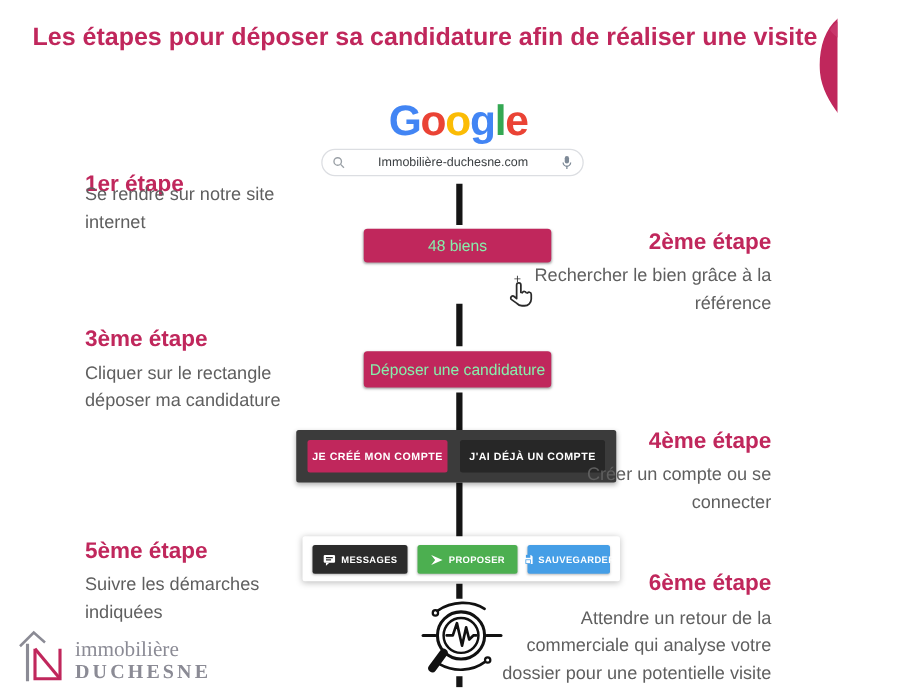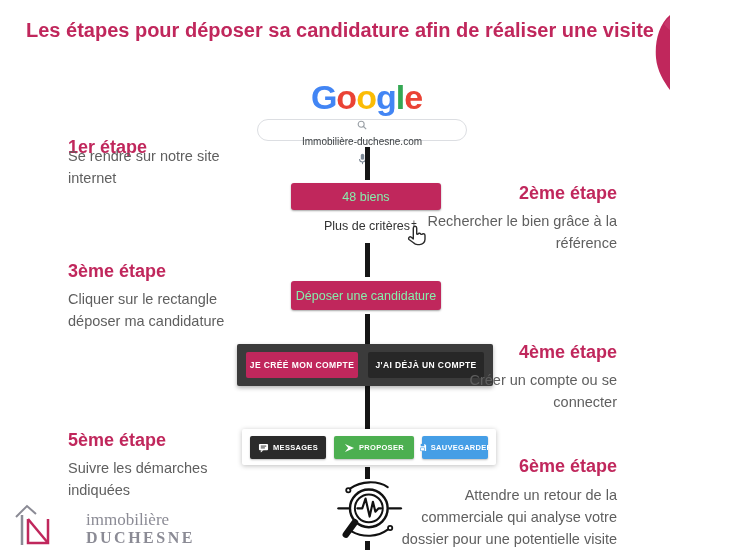--- a/index.html
+++ b/index.html
@@ -14,21 +14,21 @@
     color:#c0275c; font-size:20px; font-weight:bold; line-height:1.45;
   }
   
   .google { position:absolute; top:78px; left:0; width:733px; text-align:center;
     font-size:34px; font-weight:bold; letter-spacing:-1px; }
   .g-blue{color:#4285F4}.g-red{color:#EA4335}.g-yellow{color:#FBBC05}.g-green{color:#34A853}
   
   .searchbar {
     position:absolute; left:257px; top:119px; width:210px; height:22px;
     border:1px solid #dcdee2; border-radius:12px; background:#fff;
-    display:flex; align-items:center; padding:0 8px; gap:6px;flex-direction:column;
+    display:flex; align-items:center; padding:0 8px; gap:6px;
   }
   .searchbar .query { flex:1; font-size:10px; color:#3c4043; text-align:center; white-space:nowrap; }
   
   .vline { position:absolute; left:365px; width:5px; background:#151515; }
   
   .pink-btn {
     position:absolute; left:291px; width:150px; background:#c0275c; color:#86efac;
     display:flex; align-items:center; justify-content:center; font-size:12.5px;
     border-radius:3px; box-shadow:0 1px 2px rgba(0,0,0,.35);
   }
@@ -60,21 +60,21 @@
   .act-messages { left:8px; width:76px; }
   .act-proposer { left:92px; width:80px; }
   .act-sauvegarder { left:180px; width:66px; }
   
   .step-label { position:absolute; font-size:18px; font-weight:bold; color:#c0275c; }
   .step-text  { position:absolute; font-size:14.5px; color:#5f5f5f; line-height:1.5; }
   .right-al { text-align:right; }
   .example { display:block; font-size:11px; font-style:italic; color:#7a7a7a; margin-top:2px; }
   
   .logo { position:absolute; left:14px; top:503px; display:flex; align-items:flex-start; gap:4px; }
-  .logo-text { font-family:"Liberation Serif", serif; color:#8b8b95; line-height:1; padding-top:8px;margin-left:26px; }
+  .logo-text { font-family:"Liberation Serif", serif; color:#8b8b95; line-height:1; padding-top:8px; }
   .logo-line1 { font-size:17px; }
   .logo-line2 { font-size:16px; letter-spacing:2.5px; margin-top:2px; }
   .icon-wrap { display:inline-flex; align-items:center; justify-content:center; }
 </style>
 </head>
 <body>
 
 <div id="canvas">
 
   <div class="title">Les étapes pour déposer sa candidature afin de réaliser une visite</div>
@@ -121,21 +121,20 @@
 
   <div class="vline" style="top:147px;height:33px;"></div>
   <div class="vline" style="top:243px;height:34px;"></div>
   <div class="vline" style="top:314px;height:30px;"></div>
   <div class="vline" style="top:386px;height:44px;"></div>
   <div class="vline" style="top:467px;height:12px;"></div>
   <div class="vline" style="top:541px;height:9px;"></div>
 
   <div class="pink-btn" style="top:183px;height:27px;">48 biens</div>
 
-  <div class="criteria">Plus de critères</div>
   <div class="plus-sign">+</div>
   <div class="hand">
     <svg width="22" height="24" viewBox="0 0 22 24">
       <path d="M9 2.2 c1 0 1.7 .8 1.7 1.8 v6 l1.2 .2 c.3 -.7 1 -1.1 1.7 -1 .6 .1 1.1 .5 1.3 1 l1.1 .2 c.4 -.5 1 -.8 1.7 -.6 .8 .2 1.3 .9 1.3 1.7 v3.7 c0 3 -2.4 5.4 -5.4 5.4 h-2 c-1.6 0 -3.1 -.7 -4.1 -1.9 L3 15.5 c-.6 -.7 -.5 -1.7 .2 -2.3 .6 -.5 1.5 -.5 2.1 0 l2 1.7 V4 c0 -1 .7 -1.8 1.7 -1.8 Z" fill="#ffffff" stroke="#2a2a2a" stroke-width="1.4" stroke-linejoin="round"></path>
     </svg>
   </div>
 
   <div class="pink-btn" style="top:281px;height:29px;">Déposer une candidature</div>
 
   <div class="account-bar">

